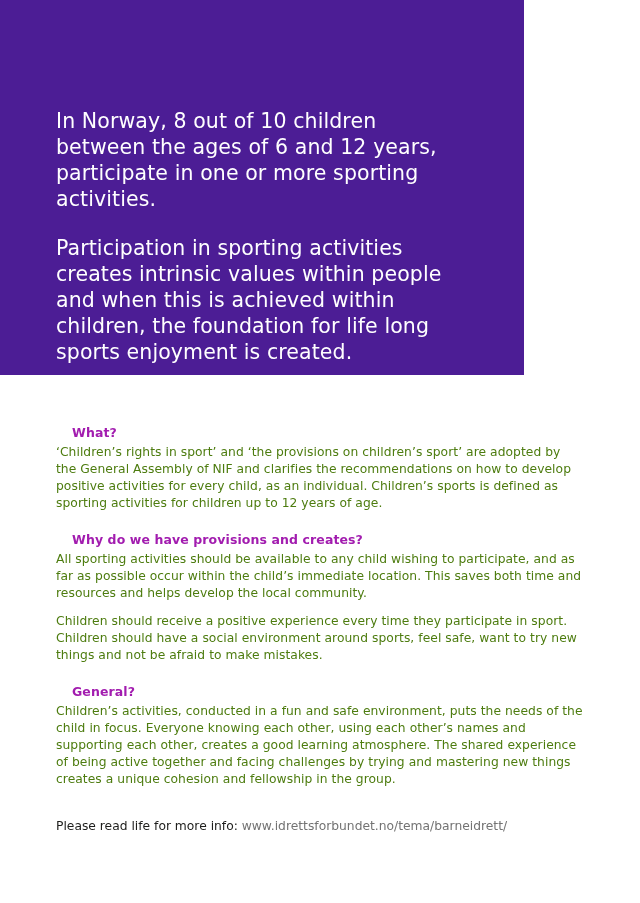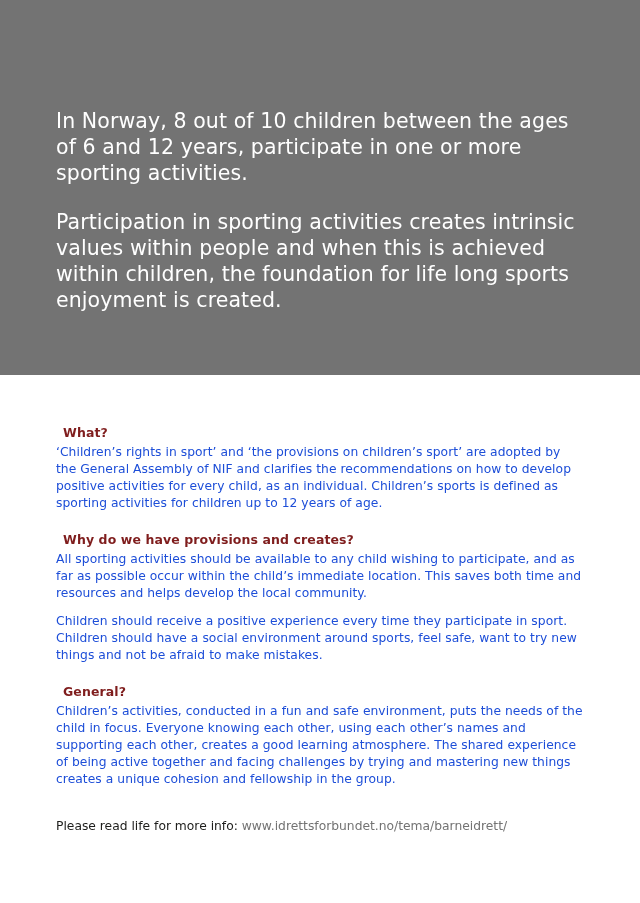--- a/index.html
+++ b/index.html
@@ -17,23 +17,23 @@
     position: relative;
     width: 640px;
     height: 903px;
     background: #ffffff;
   }
   
   .hero {
     position: absolute;
     left: 0;
     top: 0;
-    width: 640px;
+    width: 524px;
     height: 375px;
-    background: #737373;
+    background: #4c1d95;
     box-sizing: border-box;
     padding: 108px 56px 0 56px;
   }
   .hero p {
     margin: 0;
     color: #ffffff;
     font-size: 20.5px;
     line-height: 26px;
     font-weight: 400;
     letter-spacing: 0.1px;
@@ -50,31 +50,31 @@
     box-sizing: border-box;
     padding: 50px 56px 0 56px;
   }
   .section {
     margin-bottom: 20px;
   }
   .section:last-of-type {
     margin-bottom: 0;
   }
   h2.heading {
-    margin: 0 0 4px 7px;
+    margin: 0 0 4px 16px;
     font-size: 12.5px;
     font-weight: bold;
-    color: #7f1d1d;
+    color: #a21caf;
     letter-spacing: 0.1px;
   }
   .para {
     margin: 0 0 0 0;
     font-size: 12.3px;
     line-height: 17px;
-    color: #1d4ed8;
+    color: #4d7c0f;
     letter-spacing: 0.05px;
   }
   .para + .para {
     margin-top: 11px;
   }
   .footer {
     margin-top: 30px;
     font-size: 12.3px;
     line-height: 17px;
     color: #1d1d1b;

